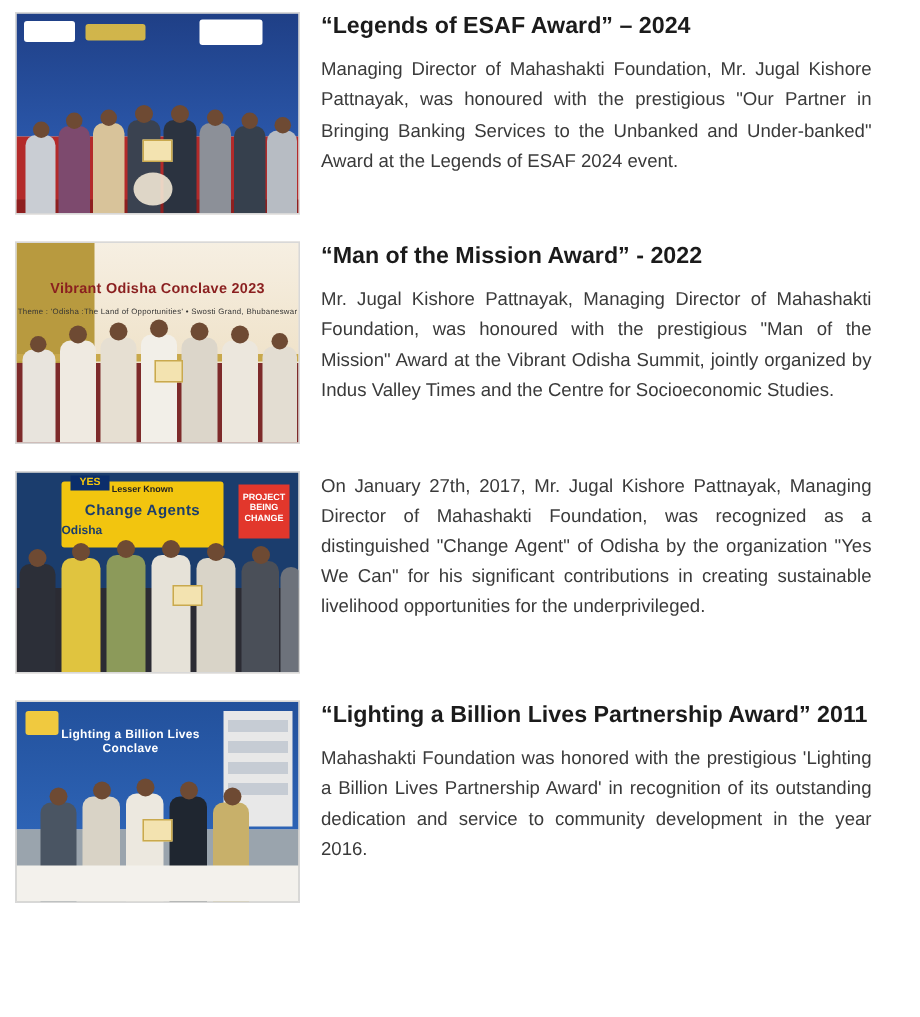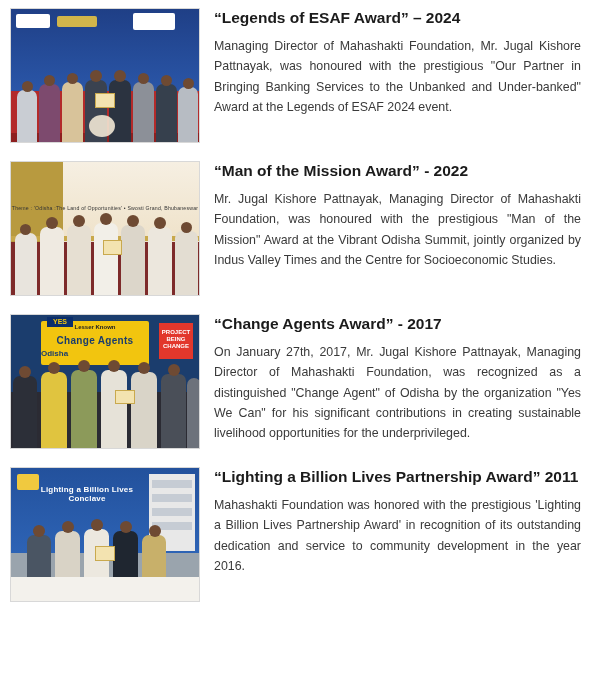--- a/index.html
+++ b/index.html
@@ -166,20 +166,21 @@
       <p class="award-desc">Managing Director of Mahashakti Foundation, Mr. Jugal Kishore Pattnayak, was honoured with the prestigious "Our Partner in Bringing Banking Services to the Unbanked and Under-banked" Award at the Legends of ESAF 2024 event.</p>
     </div>
   </div>
 
   <div class="award-item">
     <div class="award-photo">
       <div class="scene">
         <div class="backdrop p2-backdrop"></div>
         <div class="stage-floor p2-floor"></div>
         <div class="p2-left-panel"></div>
+        <div class="banner-text p2-title">Vibrant Odisha Conclave 2023</div>
         <div class="banner-text p2-sub">Theme : 'Odisha :The Land of Opportunities'  •  Swosti Grand, Bhubaneswar</div>
         <div class="p2-strip"></div>
         <div class="person" style="left:4px;width:22px;height:62px;background:#e8e4dd;"></div>
         <div class="head" style="left:9px;bottom:60px;width:11px;height:11px;"></div>
         <div class="person" style="left:29px;width:24px;height:68px;background:#efeae1;"></div>
         <div class="head" style="left:35px;bottom:66px;width:12px;height:12px;"></div>
         <div class="person" style="left:56px;width:24px;height:70px;background:#e6dfd2;"></div>
         <div class="head" style="left:62px;bottom:68px;width:12px;height:12px;"></div>
         <div class="person" style="left:83px;width:24px;height:72px;background:#f2efe8;"></div>
         <div class="head" style="left:89px;bottom:70px;width:12px;height:12px;"></div>
@@ -220,21 +221,20 @@
         <div class="head" style="left:97px;bottom:76px;width:12px;height:12px;"></div>
         <div class="person" style="left:120px;width:26px;height:76px;background:#d9d4c8;"></div>
         <div class="head" style="left:127px;bottom:74px;width:12px;height:12px;"></div>
         <div class="person" style="left:150px;width:25px;height:74px;background:#4a4f58;"></div>
         <div class="head" style="left:157px;bottom:72px;width:12px;height:12px;"></div>
         <div class="person" style="left:176px;width:14px;height:70px;background:#6d727b;"></div>
         <div class="plaque" style="left:104px;bottom:44px;width:18px;height:12px;"></div>
       </div>
     </div>
     <div class="award-text">
-      <h3 class="award-title">“Change Agents Award” - 2017</h3>
       <p class="award-desc">On January 27th, 2017, Mr. Jugal Kishore Pattnayak, Managing Director of Mahashakti Foundation, was recognized as a distinguished "Change Agent" of Odisha by the organization "Yes We Can" for his significant contributions in creating sustainable livelihood opportunities for the underprivileged.</p>
     </div>
   </div>
 
   <div class="award-item">
     <div class="award-photo">
       <div class="scene">
         <div class="backdrop p4-backdrop"></div>
         <div class="stage-floor p4-floor"></div>
         <div class="banner-text p4-title" style="left:20px;right:56px;">Lighting a Billion Lives Conclave</div>

